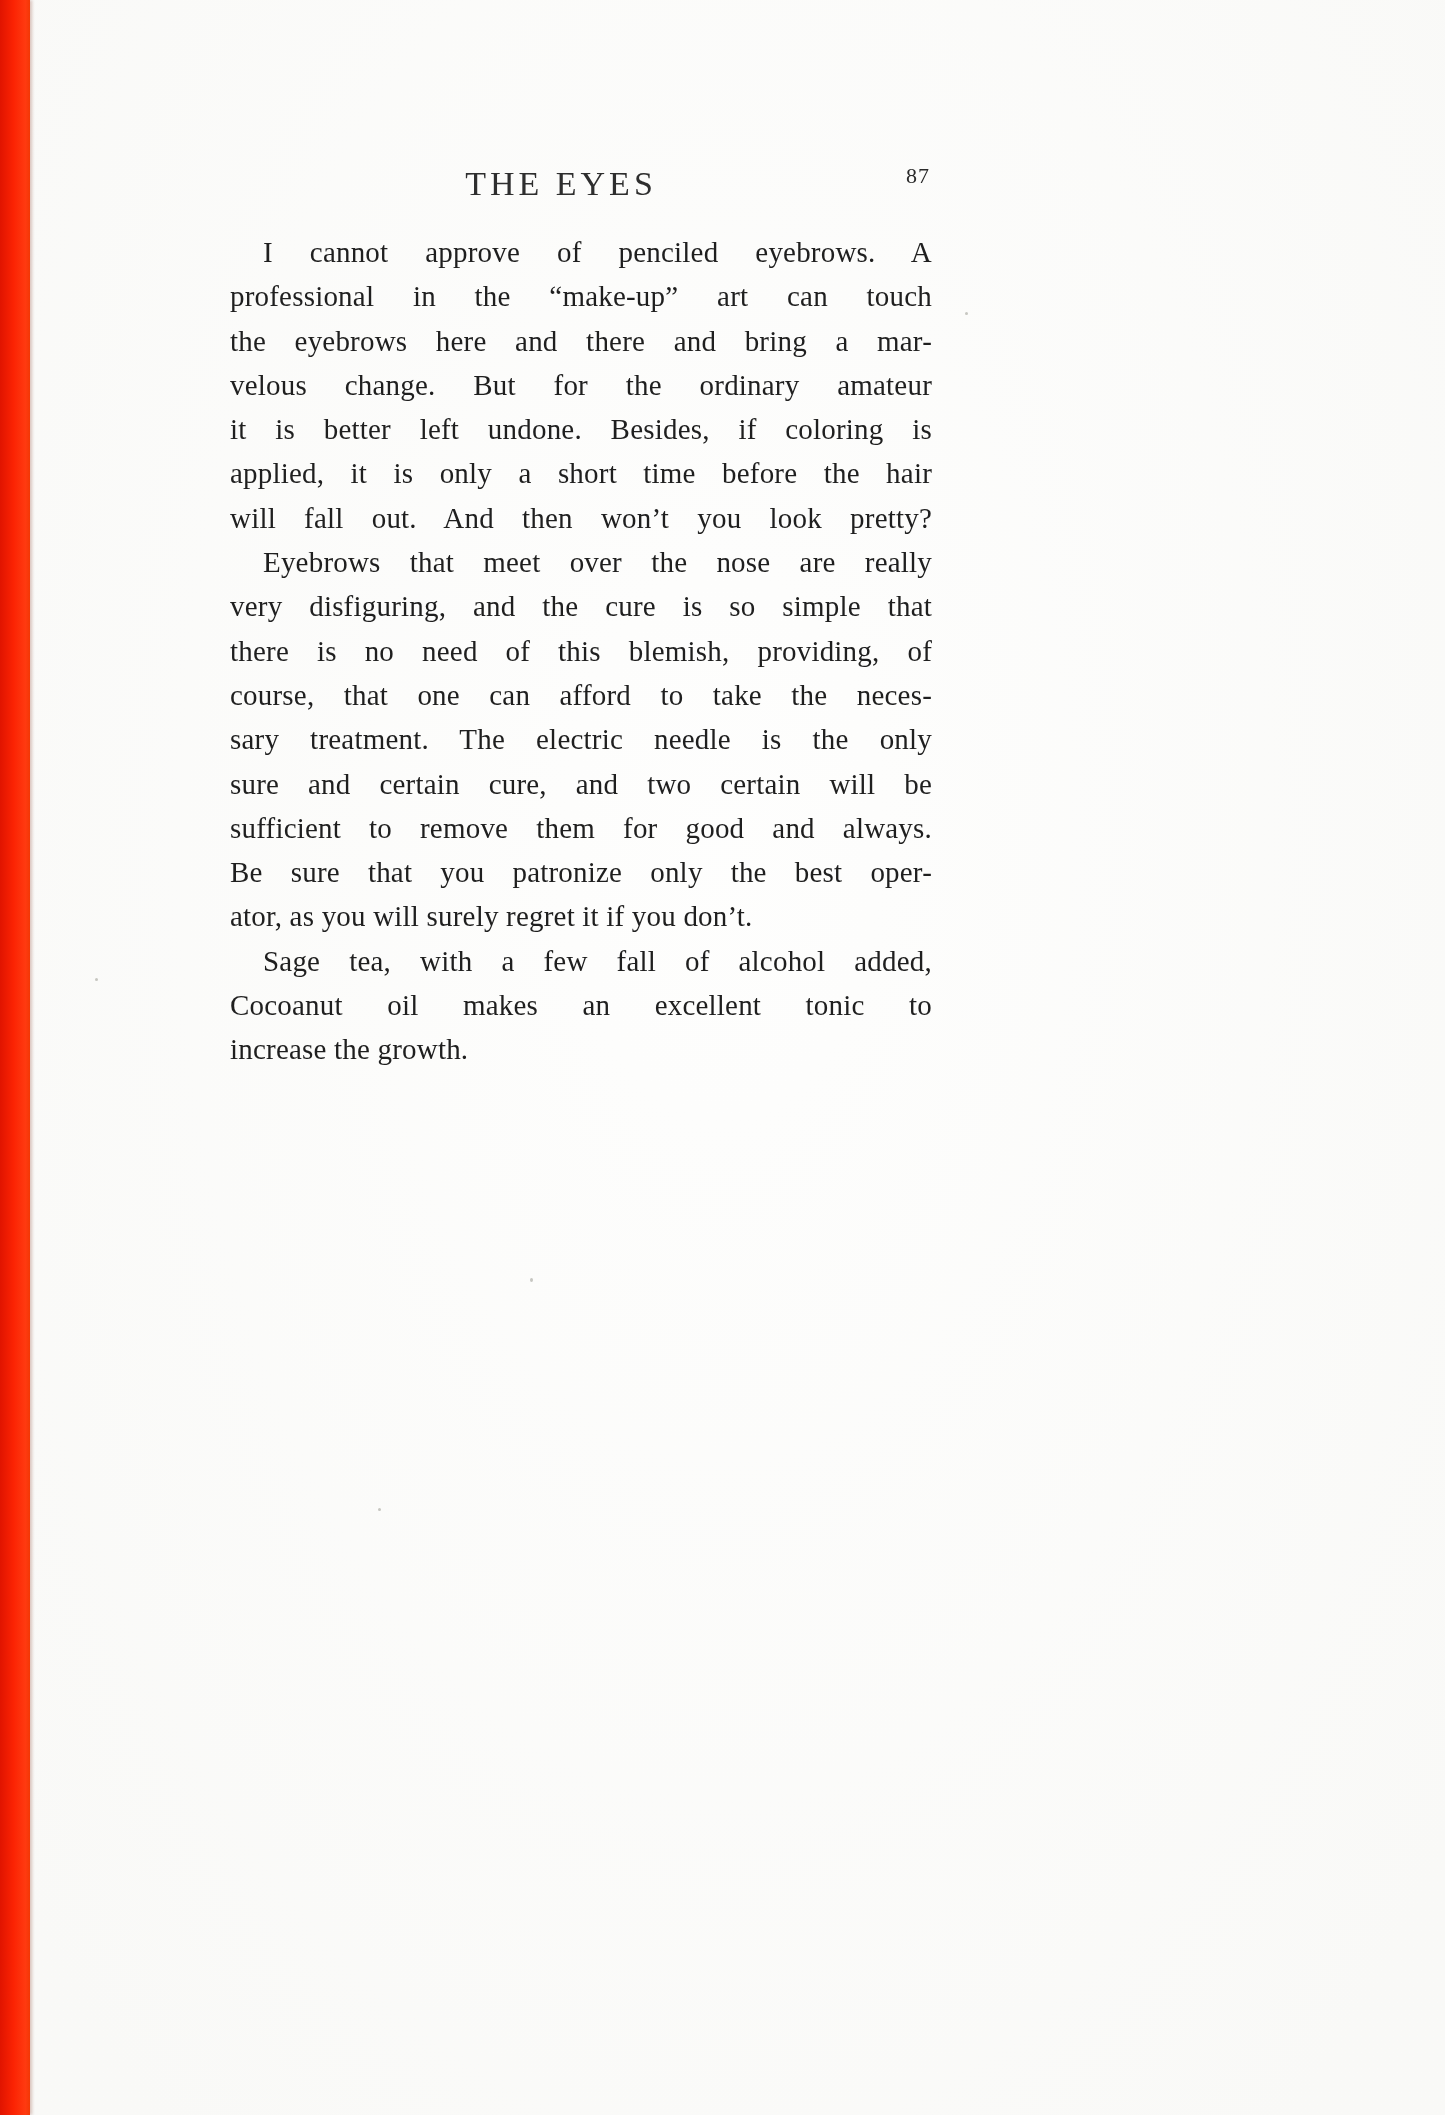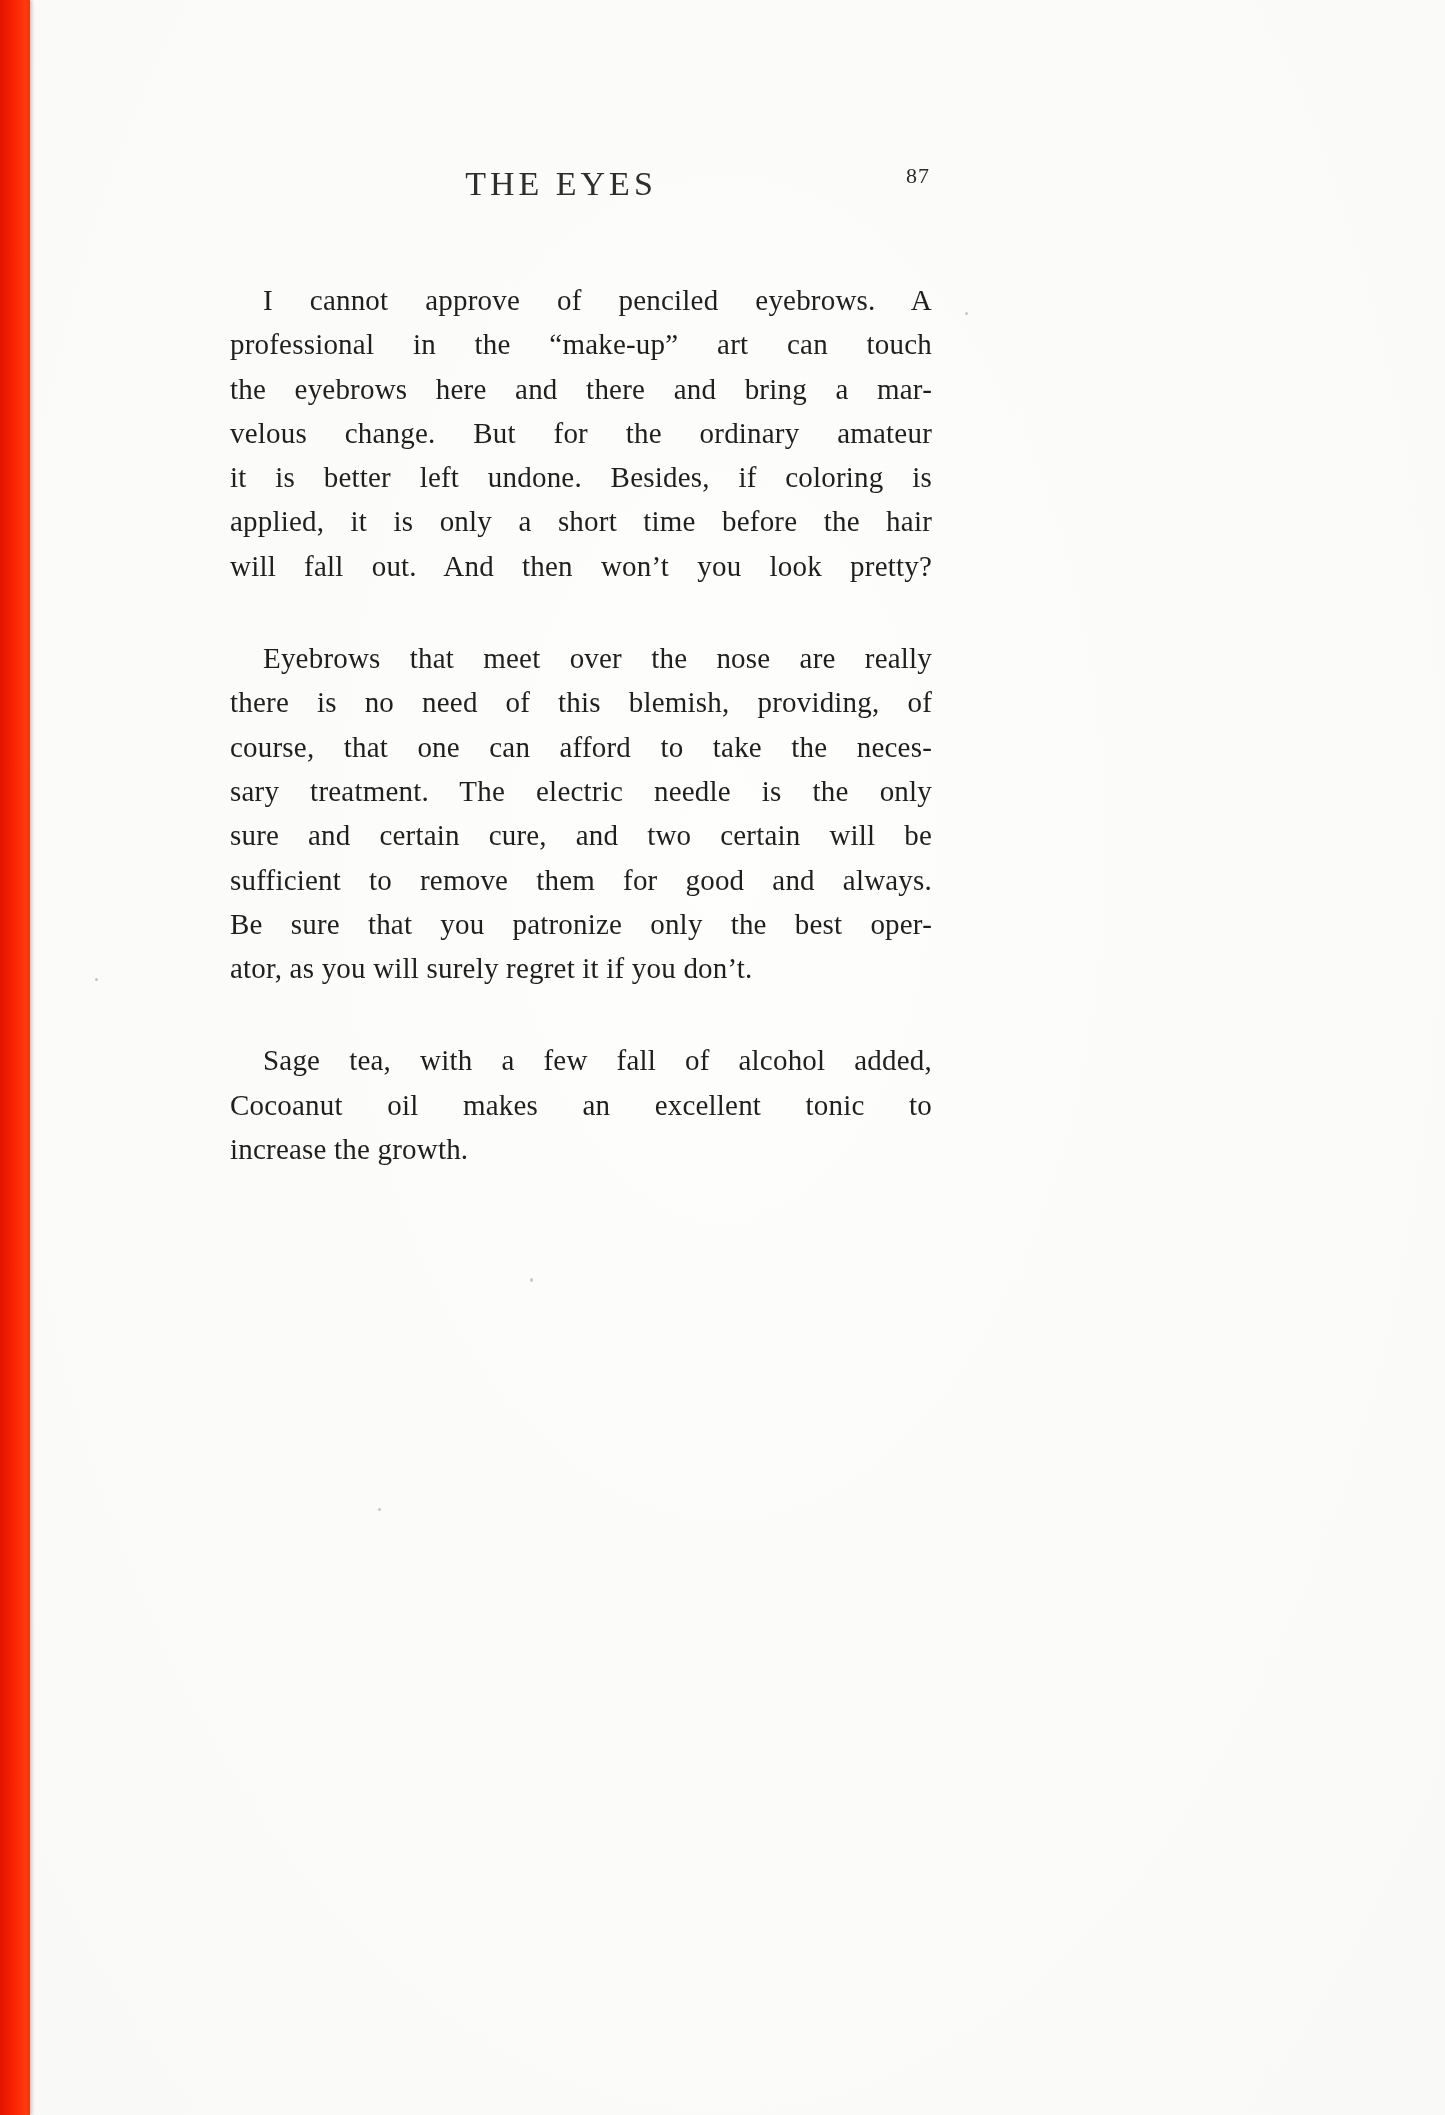--- a/index.html
+++ b/index.html
@@ -61,21 +61,21 @@
     font-size: 29px;
     line-height: 44.3px;
     color: #1f1f1f;
     letter-spacing: 0.2px;
   }
   .paragraph { margin: 0; }
   .line {
     text-align: justify;
     text-align-last: justify;
   }
-  .line.first { text-indent: 33px; margin-top: 48px; }
+  .line.first { text-indent: 33px; }
   .line.last { text-align-last: left; }
   .speck {
     position: absolute;
     background: #9a9a92;
     border-radius: 50%;
     opacity: 0.55;
   }
 </style>
 </head>
 <body>
@@ -93,20 +93,21 @@
         <div class="line first">I cannot approve of penciled eyebrows. A</div>
         <div class="line">professional in the “make-up” art can touch</div>
         <div class="line">the eyebrows here and there and bring a mar-</div>
         <div class="line">velous change. But for the ordinary amateur</div>
         <div class="line">it is better left undone. Besides, if coloring is</div>
         <div class="line">applied, it is only a short time before the hair</div>
         <div class="line">will fall out. And then won’t you look pretty?</div>
       </div>
       <div class="paragraph">
         <div class="line first">Eyebrows that meet over the nose are really</div>
+        <div class="line">very disfiguring, and the cure is so simple that</div>
         <div class="line">there is no need of this blemish, providing, of</div>
         <div class="line">course, that one can afford to take the neces-</div>
         <div class="line">sary treatment. The electric needle is the only</div>
         <div class="line">sure and certain cure, and two certain will be</div>
         <div class="line">sufficient to remove them for good and always.</div>
         <div class="line">Be sure that you patronize only the best oper-</div>
         <div class="line last">ator, as you will surely regret it if you don’t.</div>
       </div>
       <div class="paragraph">
         <div class="line first">Sage tea, with a few fall of alcohol added,</div>

